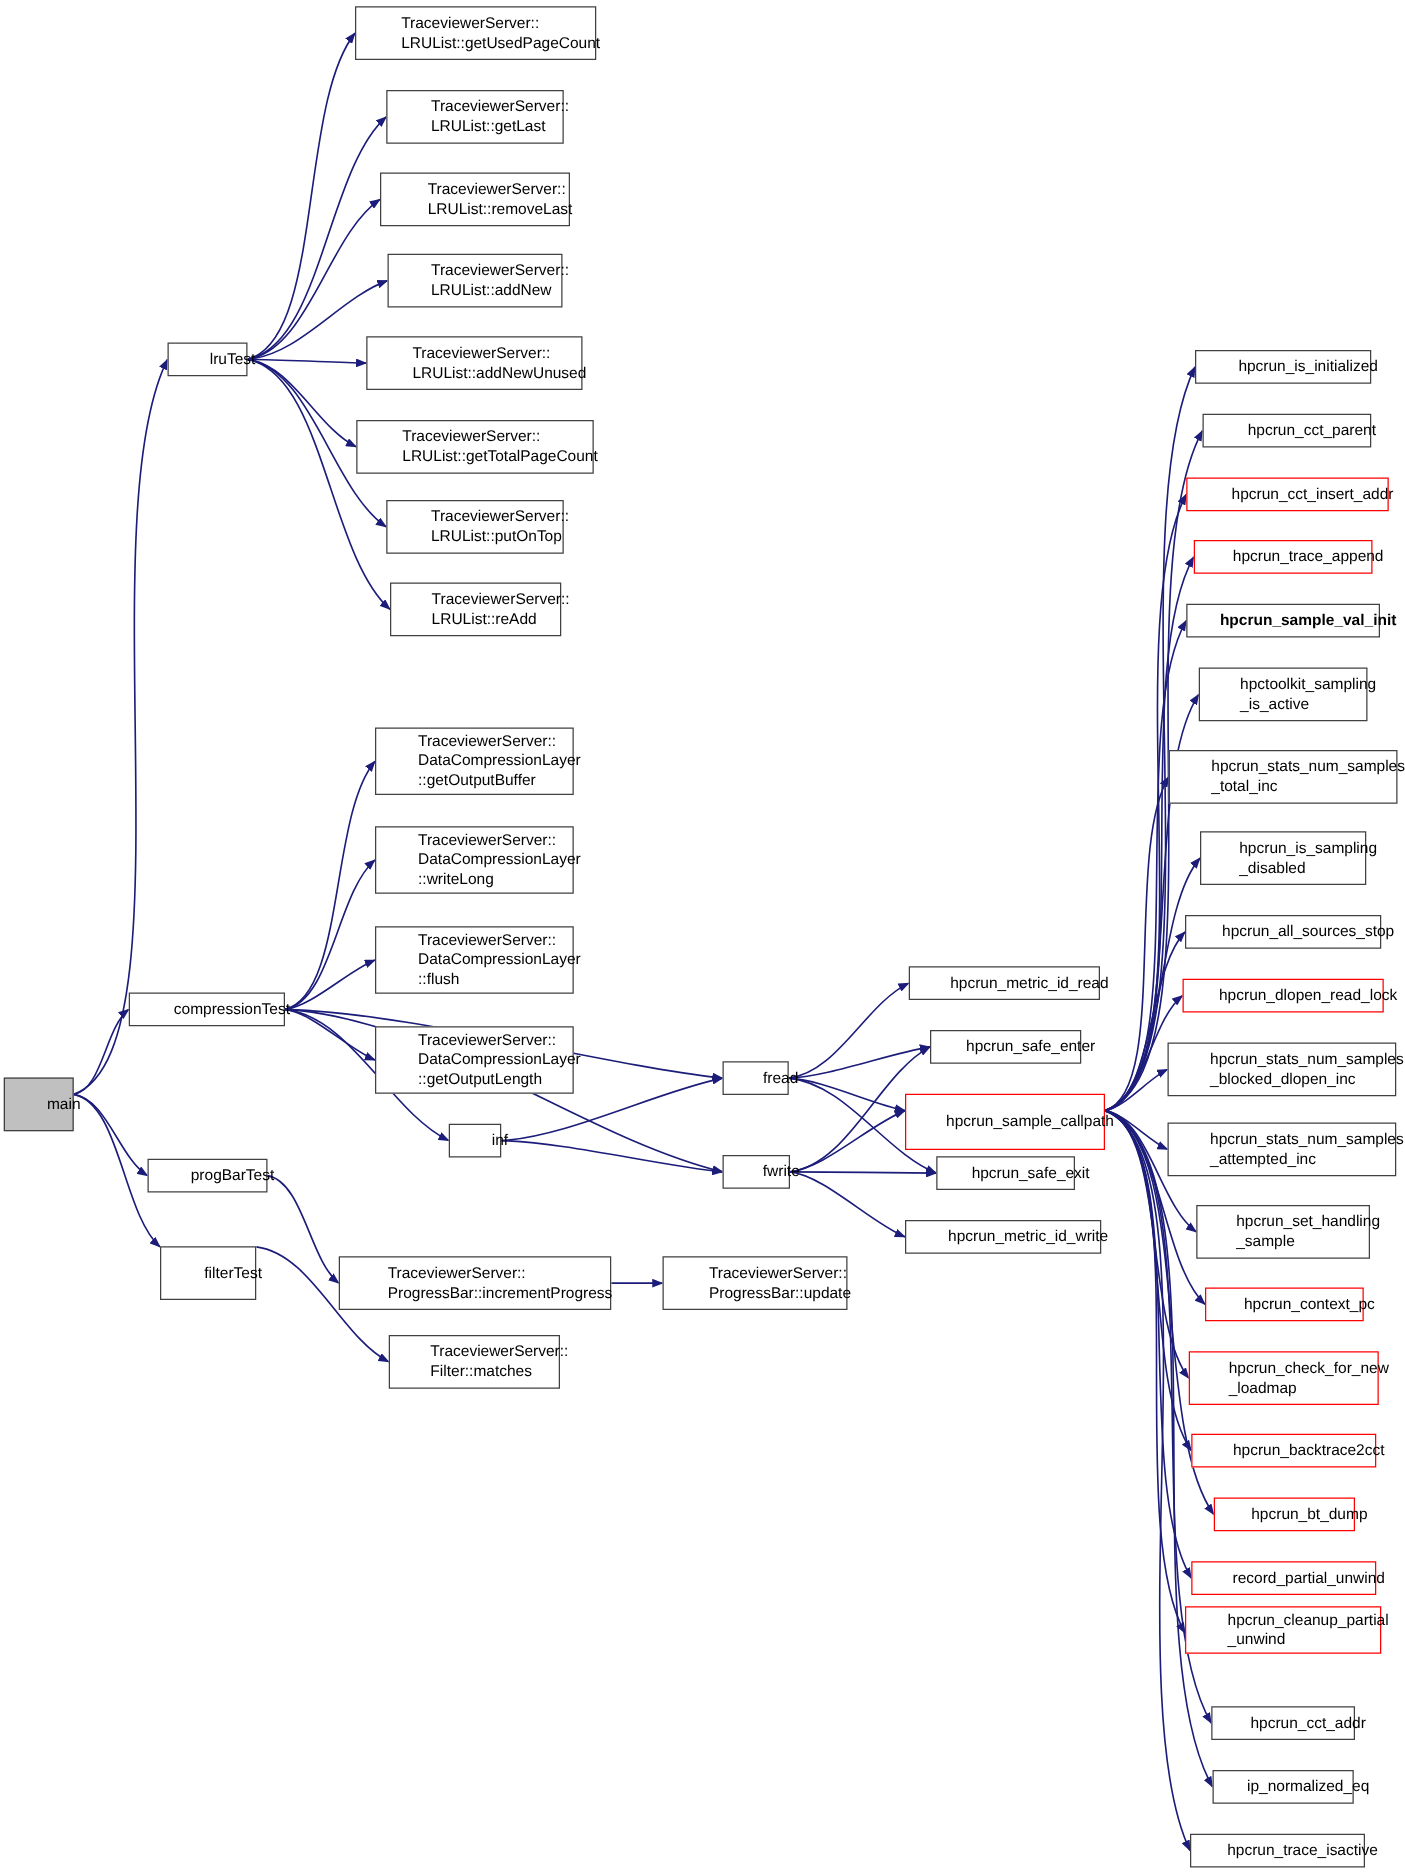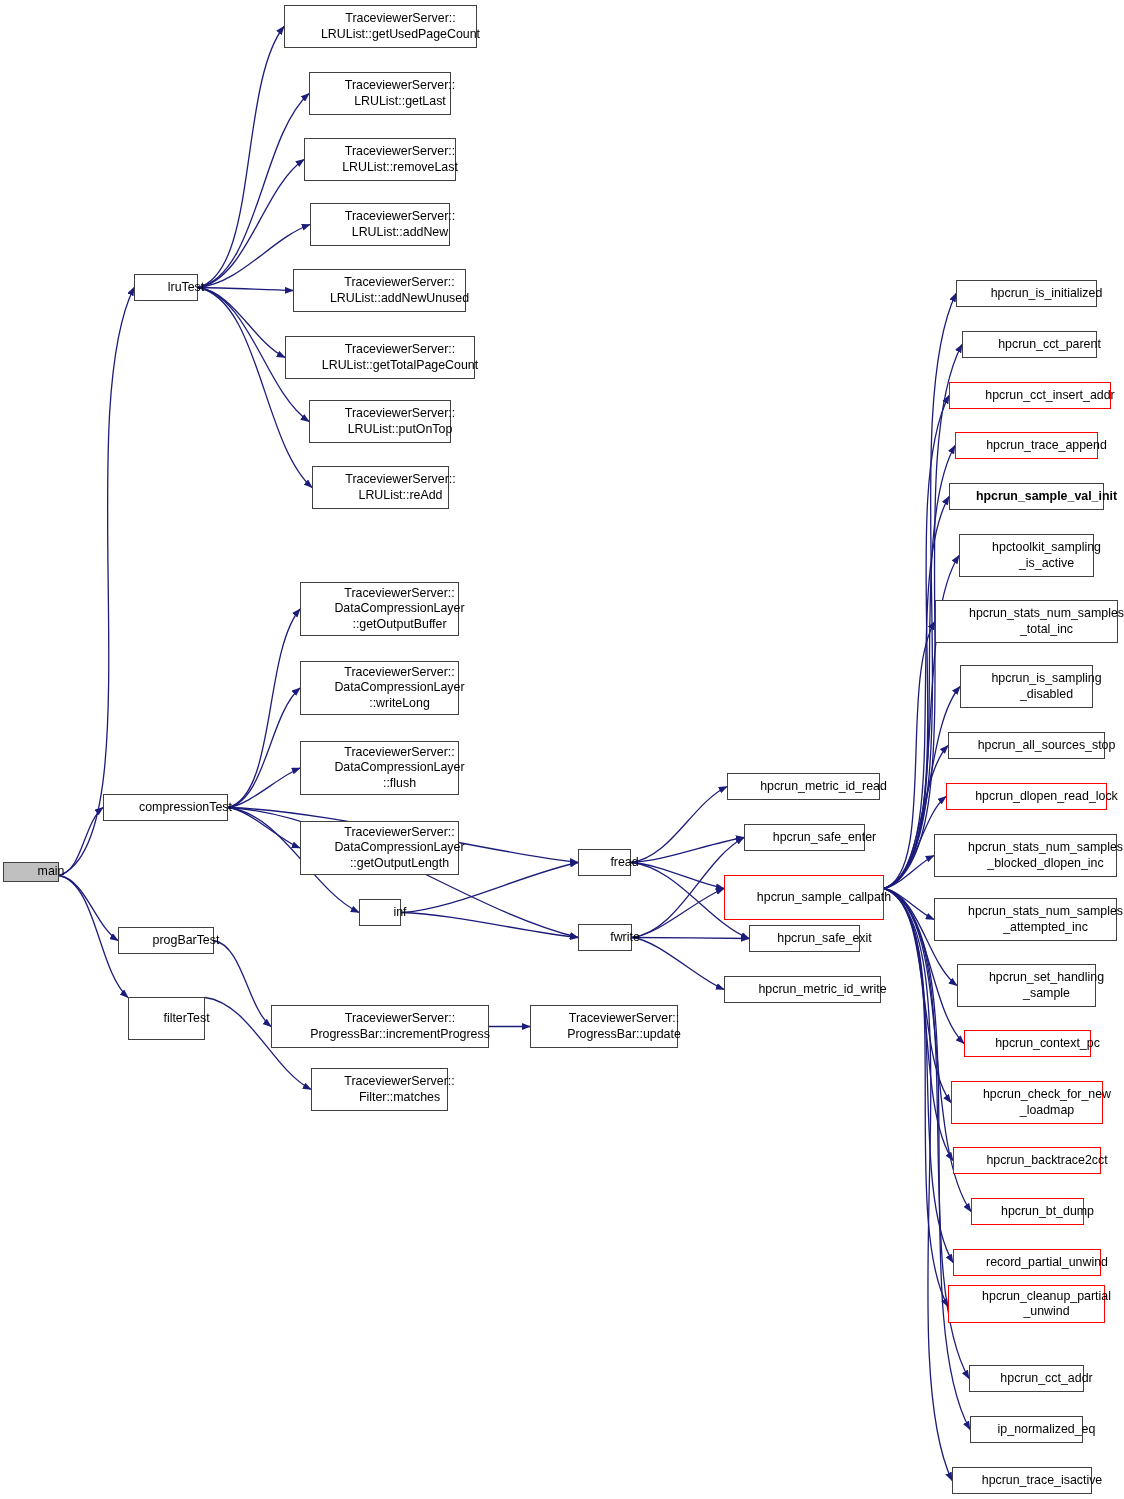--- a/index.html
+++ b/index.html
@@ -22,21 +22,21 @@
     width: 1124px;
     height: 1499px;
     pointer-events: none;
   }
   .node {
     position: absolute;
     box-sizing: border-box;
     display: flex;
     align-items: center;
     justify-content: center;
-    text-align: center;
+    text-align: left;
     background: #ffffff;
     border: 1px solid #404040;
     font-size: 12.4px;
     line-height: 15.5px;
     color: #000000;
     letter-spacing: 0px;
     white-space: pre-line;
     z-index: 3;
     padding-left: 40px;
   }
@@ -110,21 +110,21 @@
         <path d="M884,888.5 C941.2568,904.82 911.7367999999999,1100.66 953,1160.5" marker-end="url(#arrow)"></path>
         <path d="M884,888.5 C953.5112,907.88 920.4812,1140.44 971,1211.5" marker-end="url(#arrow)"></path>
         <path d="M884,888.5 C954.9656,910.94 904.0255999999999,1180.22 953,1262.5" marker-end="url(#arrow)"></path>
         <path d="M884,888.5 C959.3792000000001,913.58 897.1991999999999,1214.54 948,1306.5" marker-end="url(#arrow)"></path>
         <path d="M884,888.5 C975.356,917.9 906.456,1270.7 969,1378.5" marker-end="url(#arrow)"></path>
         <path d="M884,888.5 C982.5104,920.96 903.3004000000001,1310.48 970,1429.5" marker-end="url(#arrow)"></path>
         <path d="M884,888.5 C978,924.02 890.2,1350.26 952,1480.5" marker-end="url(#arrow)"></path>
       </g>
   </svg>
   <div id="nodes">
-      <div class="node filled" style="left: 3px; top: 862px; width: 56px; height: 20px;"><span class="lbl">main</span></div>
+      <div class="node filled" style="left: 3px; top: 862px; width: 56px; height: 43px;"><span class="lbl">main</span></div>
       <div class="node" style="left: 134px; top: 274px; width: 64px; height: 27px;"><span class="lbl">lruTest</span></div>
       <div class="node" style="left: 103px; top: 794px; width: 125px; height: 27px;"><span class="lbl">compressionTest</span></div>
       <div class="node" style="left: 118px; top: 927px; width: 96px; height: 27px;"><span class="lbl">progBarTest</span></div>
       <div class="node" style="left: 128px; top: 997px; width: 77px; height: 43px;"><span class="lbl">filterTest</span></div>
       <div class="node" style="left: 284px; top: 5px; width: 193px; height: 43px;"><span class="lbl">TraceviewerServer::
 LRUList::getUsedPageCount</span></div>
       <div class="node" style="left: 309px; top: 72px; width: 142px; height: 43px;"><span class="lbl">TraceviewerServer::
 LRUList::getLast</span></div>
       <div class="node" style="left: 304px; top: 138px; width: 152px; height: 43px;"><span class="lbl">TraceviewerServer::
 LRUList::removeLast</span></div>

